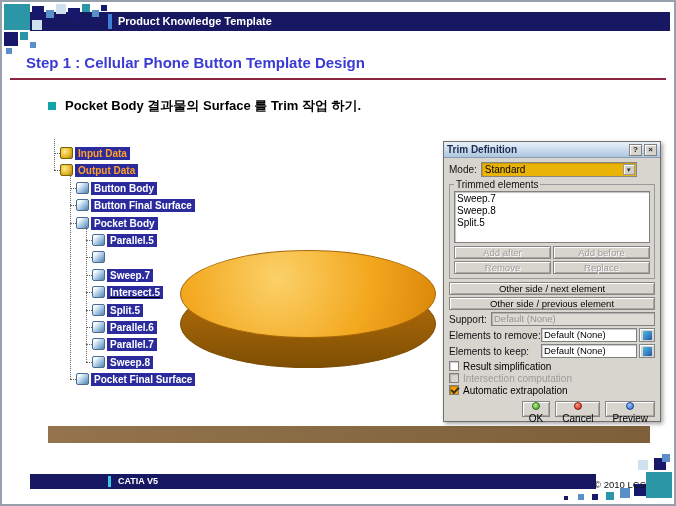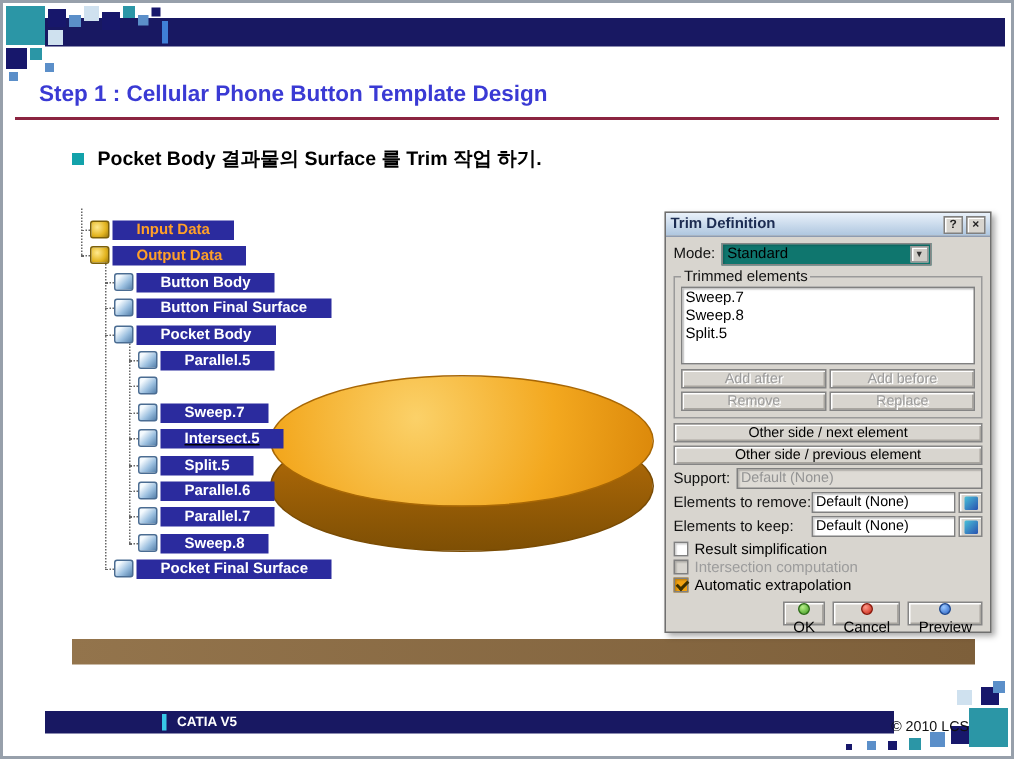--- a/index.html
+++ b/index.html
@@ -56,37 +56,37 @@
   #spec-tree { position:absolute; inset:0; z-index:3; }
   .vline { position:absolute; width:0; border-left:1px dotted #666; }
   .tree-row { position:absolute; display:flex; align-items:center; height:14px; white-space:nowrap; }
   .stub { width:6px; border-top:1px dotted #666; flex:none; }
   .ticon { width:13px; height:12px; margin-right:2px; flex:none; border-radius:2px; }
   .i-data { background:radial-gradient(circle at 35% 35%, #ffe98e, #e3b520 60%, #9c7a10);
             border:1px solid #7c6008; }
   .i-surf { background:linear-gradient(135deg, #f4fafe 20%, #9cc0e0 60%, #5580ab);
             border:1px solid #4a6c92; }
   .tlabel { background:var(--tree-blue,#2b2b9e); color:#fff; font-size:10px; font-weight:bold;
-            padding:0 16px; line-height:13px; }
+            padding:0 3px; line-height:13px; }
   .tlabel.lab-data { color:var(--tree-orange,#ffa028); }
 
   
   .dialog { position:absolute; left:395px; top:7px; width:218px; background:#d8d5cf;
             border:1px solid #6f6f6f; box-shadow:2px 2px 4px rgba(0,0,0,.35);
             font-size:10px; z-index:5; }
   .dlg-title { height:16px; background:linear-gradient(#e9f1fa,#aec6df);
                display:flex; align-items:center; padding:0 3px; border-bottom:1px solid #8e9bb0; }
   .dlg-title .t { flex:1; font-weight:bold; color:#1c2c52; font-size:10px; }
   .sysbtn { width:13px; height:12px; margin-left:2px; background:#d8d5cf;
             border:1px solid #808080; box-shadow:inset 1px 1px 0 #fff;
             font-size:8px; font-weight:bold; line-height:10px; text-align:center; color:#222; }
   .dlg-body { padding:4px 5px 4px; }
   .row { display:flex; align-items:center; margin-bottom:2px; }
   label { font-size:10px; color:#111; flex:none; }
-  .combo { position:relative; margin-left:4px; width:140px; height:15px; background:#0f766e;
+  .combo { position:relative; margin-left:4px; width:156px; height:15px; background:#eab308;
            border:1px solid #858585; box-shadow:inset 1px 1px 1px rgba(0,0,0,.15);
            display:flex; align-items:center; padding:0 15px 0 3px; font-size:10px; }
   .combo .arrow { position:absolute; right:1px; top:1px; bottom:1px; width:12px;
                   background:#d0cdc7; border:1px solid #9a9a9a; box-shadow:inset 1px 1px 0 #fff;
                   font-size:6px; display:flex; align-items:center; justify-content:center; color:#333; }
   fieldset.group { border:1px solid #9a9a9a; padding:1px 4px 4px; margin-bottom:3px; }
   legend { font-size:10px; padding:0 2px; color:#111; }
   .listbox { height:52px; background:#fff; border:1px solid #808080;
              box-shadow:inset 1px 1px 1px rgba(0,0,0,.25); overflow:hidden; padding:1px 2px; }
   .litem { font-size:10px; line-height:12px; color:#000; }
@@ -124,20 +124,21 @@
   .dot.red   { background:radial-gradient(circle at 35% 30%, #ff9a8a, #cc2211); border:1px solid #8a1508; }
   .dot.blue  { background:radial-gradient(circle at 35% 30%, #9ac8ff, #2a64c8); border:1px solid #1a4690; }
 </style>
 </head>
 <body>
 
 <div class="slide">
 
   <div class="hbar">
     <span class="accent"></span>
+    <span class="htext">Product Knowledge Template</span>
   </div>
 
   <div class="mosaic" id="mosaic-tl">
       <span style="position: absolute; left: 0px; top: 0px; width: 26px; height: 26px; background: rgb(43, 150, 166);"></span>
       <span style="position: absolute; left: 28px; top: 2px; width: 12px; height: 12px; background: rgb(23, 23, 107);"></span>
       <span style="position: absolute; left: 42px; top: 6px; width: 8px; height: 8px; background: rgb(91, 143, 201);"></span>
       <span style="position: absolute; left: 52px; top: 0px; width: 10px; height: 10px; background: rgb(207, 225, 239);"></span>
       <span style="position: absolute; left: 64px; top: 4px; width: 12px; height: 12px; background: rgb(23, 23, 107);"></span>
       <span style="position: absolute; left: 78px; top: 0px; width: 8px; height: 8px; background: rgb(43, 150, 166);"></span>
       <span style="position: absolute; left: 88px; top: 6px; width: 7px; height: 7px; background: rgb(91, 143, 201);"></span>

